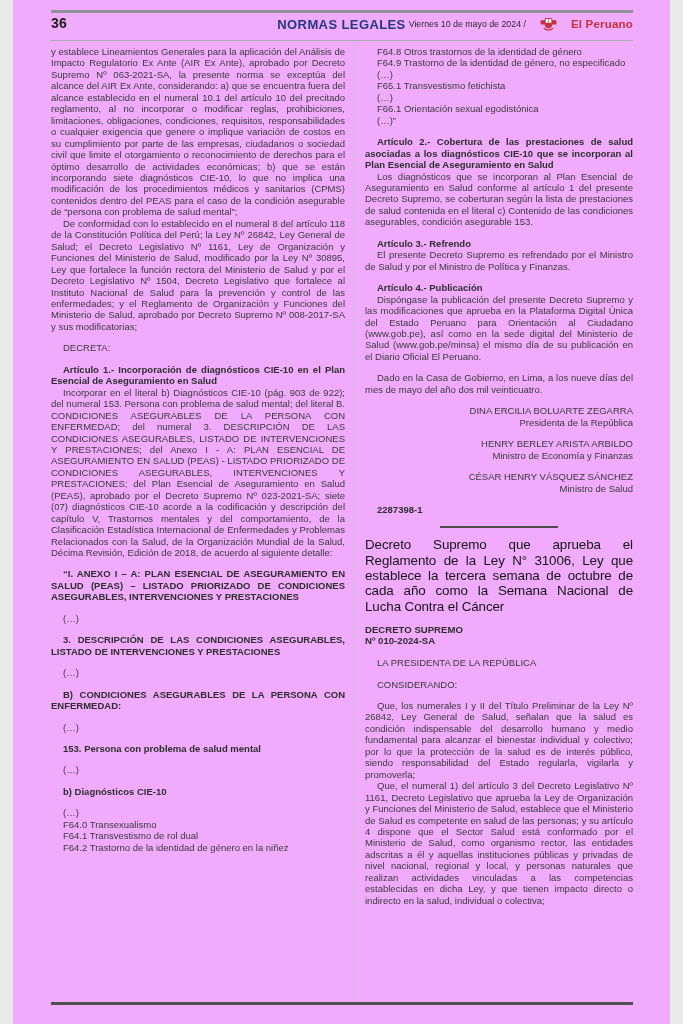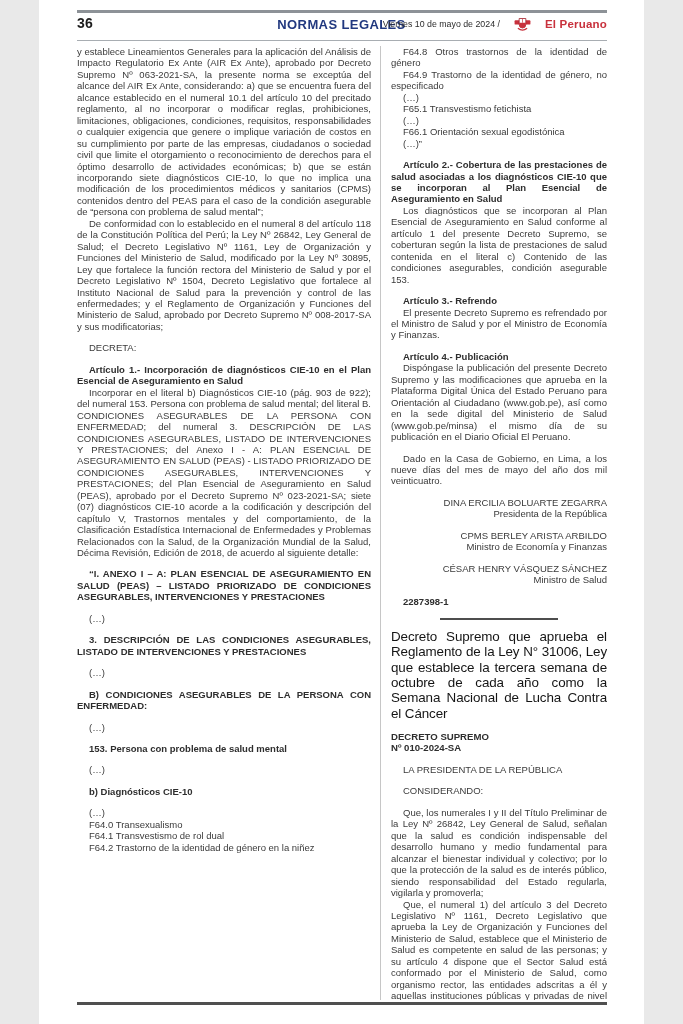--- a/index.html
+++ b/index.html
@@ -2,22 +2,22 @@
 <html lang="es" style="--title-color: #21387f; --brand-color: #c8313c;"><head>
 <meta charset="utf-8">
 <style>
   :root{
     --title-color:#21387f;
     --brand-color:#c8313c;
   }
   html,body{margin:0;padding:0;background:#e9e9e9;}
   .page{
     position:relative;
-    width:605px;height:1024px;
-    background:#ffffff;
+    width:657px;height:1024px;
+    background:#f0abfc;
     font-family:"Liberation Sans", sans-serif;
     color:#3a3a3a;
     overflow:hidden;
     margin:0 auto;
   }
   
   .top-rule{position:absolute;left:38px;right:37px;top:10px;height:3px;background:#8d9297;}
   .header-rule{position:absolute;left:38px;right:37px;top:40px;height:1px;background:#a8adb2;}
   .pagenum{position:absolute;left:38px;top:15px;font-size:14px;font-weight:bold;color:#1d1d1d;letter-spacing:.2px;}
   .section-title{
@@ -107,30 +107,30 @@
         <p class="p">F64.8 Otros trastornos de la identidad de género</p>
         <p class="p">F64.9 Trastorno de la identidad de género, no especificado</p>
         <p class="p">(…)</p>
         <p class="p">F65.1 Transvestismo fetichista</p>
         <p class="p">(…)</p>
         <p class="p">F66.1 Orientación sexual egodistónica</p>
         <p class="p">(…)”</p>
         <p class="p h gap">Artículo 2.- Cobertura de las prestaciones de salud asociadas a los diagnósticos CIE-10 que se incorporan al Plan Esencial de Aseguramiento en Salud</p>
         <p class="p">Los diagnósticos que se incorporan al Plan Esencial de Aseguramiento en Salud conforme al artículo 1 del presente Decreto Supremo, se coberturan según la lista de prestaciones de salud contenida en el literal c) Contenido de las condiciones asegurables, condición asegurable 153.</p>
         <p class="p h gap">Artículo 3.- Refrendo</p>
-        <p class="p">El presente Decreto Supremo es refrendado por el Ministro de Salud y por el Ministro de Economía y Finanzas.</p>
+        <p class="p">El presente Decreto Supremo es refrendado por el Ministro de Salud y por el Ministro de Política y Finanzas.</p>
         <p class="p h gap">Artículo 4.- Publicación</p>
         <p class="p">Dispóngase la publicación del presente Decreto Supremo y las modificaciones que aprueba en la Plataforma Digital Única del Estado Peruano para Orientación al Ciudadano (www.gob.pe), así como en la sede digital del Ministerio de Salud (www.gob.pe/minsa) el mismo día de su publicación en el Diario Oficial El Peruano.</p>
         <p class="p gap">Dado en la Casa de Gobierno, en Lima, a los nueve días del mes de mayo del año dos mil veinticuatro.</p>
         <div class="lines sig gap">
           <div class="line">DINA ERCILIA BOLUARTE ZEGARRA</div>
           <div class="line">Presidenta de la República</div>
         </div>
         <div class="lines sig gap">
-          <div class="line">CPMS BERLEY ARISTA ARBILDO</div>
+          <div class="line">HENRY BERLEY ARISTA ARBILDO</div>
           <div class="line">Ministro de Economía y Finanzas</div>
         </div>
         <div class="lines sig gap">
           <div class="line">CÉSAR HENRY VÁSQUEZ SÁNCHEZ</div>
           <div class="line">Ministro de Salud</div>
         </div>
         <p class="p h gap">2287398-1</p>
         <div class="divider"></div>
         <p class="title">Decreto Supremo que aprueba el Reglamento de la Ley N° 31006, Ley que establece la tercera semana de octubre de cada año como la Semana Nacional de Lucha Contra el Cáncer</p>
         <div class="centerblock gap">

